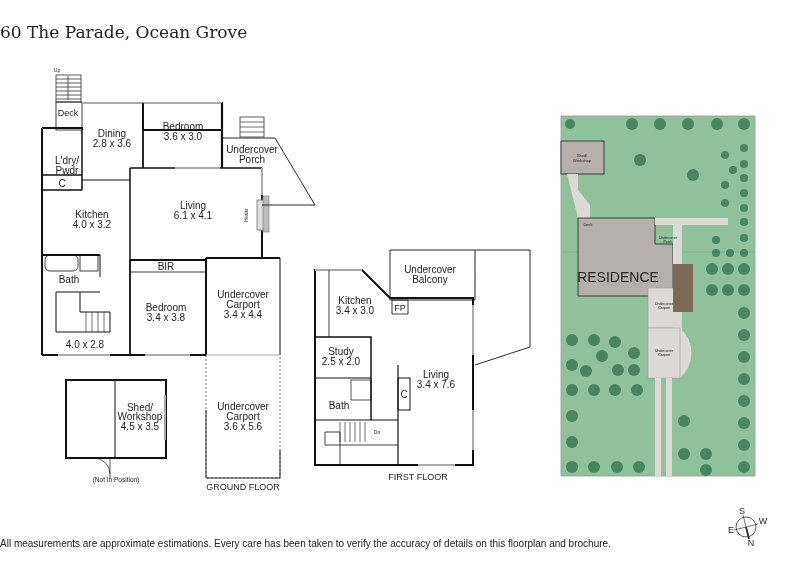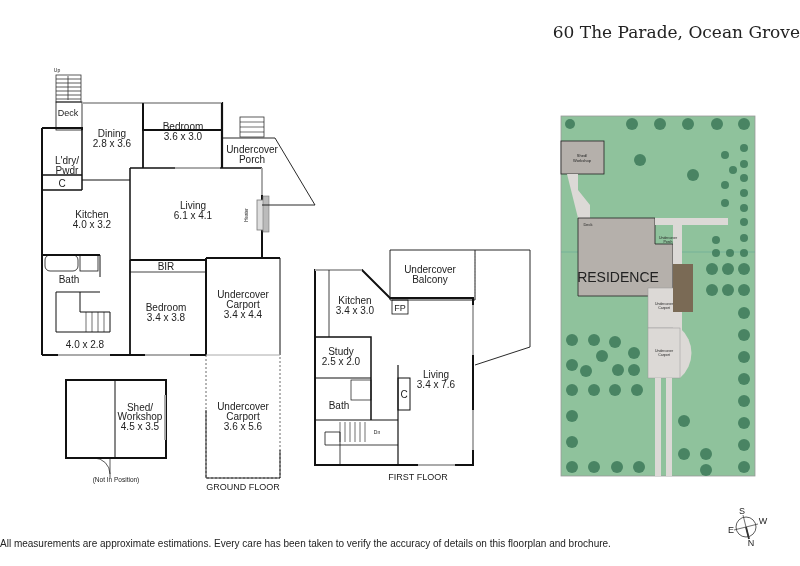--- a/index.html
+++ b/index.html
@@ -1,17 +1,17 @@
 <!DOCTYPE html>
 <html><head>
 <meta charset="utf-8">
 <style>
   html,body{margin:0;padding:0;background:#fff;}
   body{width:800px;height:566px;position:relative;overflow:hidden;font-family:"Liberation Sans",sans-serif;color:#222;}
-  .title{position:absolute;left:0;top:22px;width:800px;text-align:right;font-family:"DejaVu Serif",serif;font-size:17px;color:#222;}
+  .title{position:absolute;left:0;top:22px;width:800px;text-align:left;font-family:"DejaVu Serif",serif;font-size:17px;color:#222;}
   svg{position:absolute;left:0;top:0;}
   .lbl{font-family:"Liberation Sans",sans-serif;fill:#222;text-anchor:middle;}
   .disclaimer{position:absolute;left:0;top:538px;width:688px;font-size:10px;color:#222;}
 </style>
 </head>
 <body>
 
 <div class="title">60 The Parade, Ocean Grove</div>
 
 <svg width="800" height="566" viewBox="0 0 800 566">

